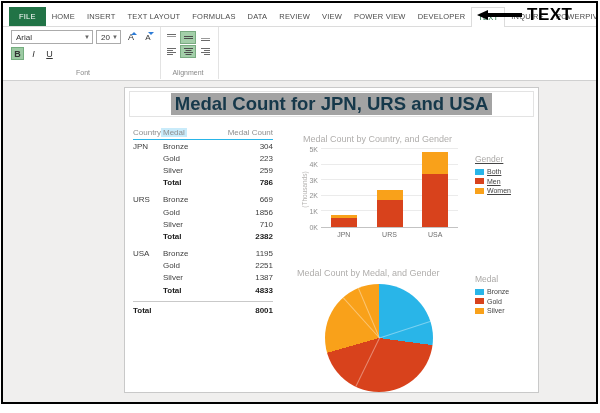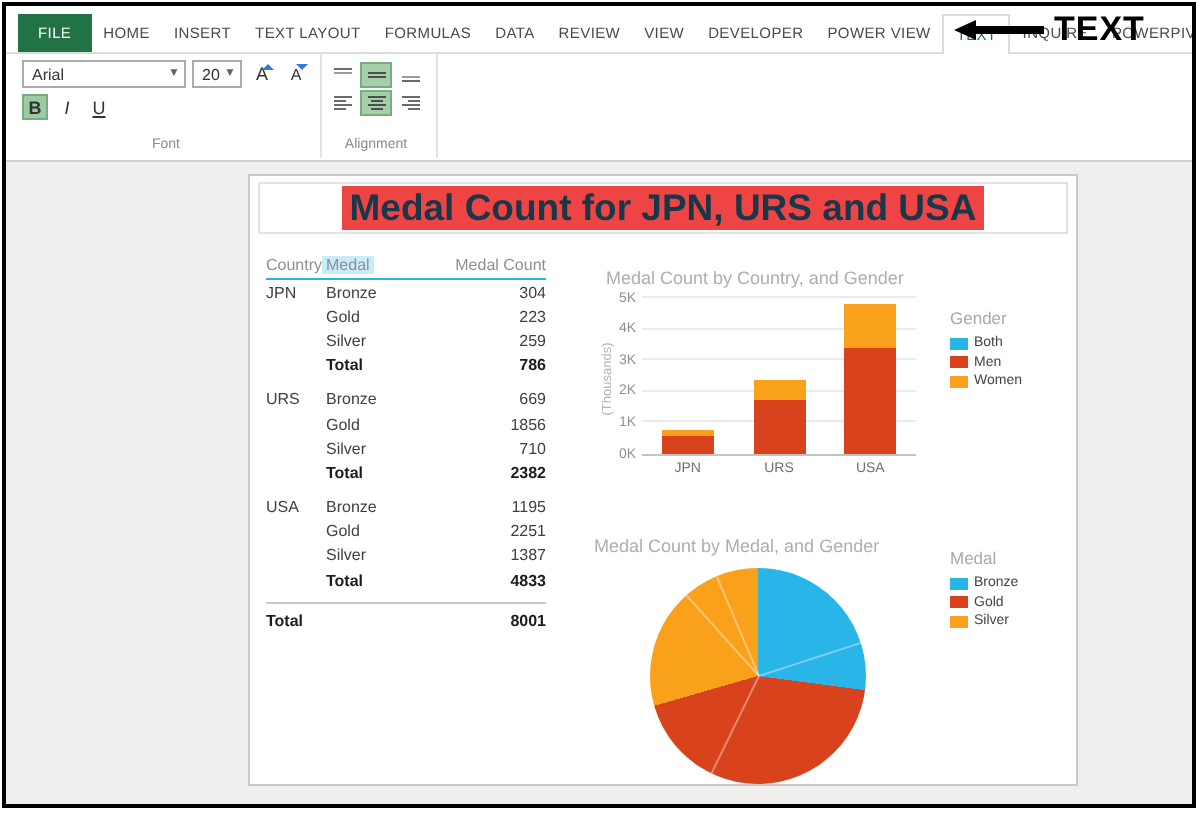--- a/index.html
+++ b/index.html
@@ -61,21 +61,21 @@
   
   .canvas { position: absolute; left: 0; right: 0; top: 77px; bottom: 0; background: #f0efee; border-top: 1px solid #d0d0d0; }
   .sheet {
     position: absolute; left: 121px; top: 6px; width: 415px; height: 306px;
     background: #fff; border: 1px solid #c9c9c9;
   }
   .title-box {
     position: absolute; left: 4px; top: 3px; width: 405px; height: 26px;
     display: flex; align-items: center; justify-content: center; border: 1px solid #e3e3e3;
   }
-  .title-hl { background: #ef4444; color: #16384a; font-weight: bold; font-size: 18.5px; padding: 0 4px; white-space: nowrap; text-align: center; }
+  .title-hl { background: #a3a3a3; color: #16384a; font-weight: bold; font-size: 18.5px; padding: 0 4px; white-space: nowrap; text-align: center; }
 
   
   .pv-table { position: absolute; left: 8px; top: 40px; width: 140px; font-size: 8px; color: #404040; }
   .pv-hrow { display: flex; color: #8f8f8f; padding-bottom: 2px; border-bottom: 1px solid #29b5e8; align-items: center; }
   .c1 { width: 30px; } .c2 { width: 48px; } .c3 { flex: 1; text-align: right; }
   .hl-medal { background: #c9ebfa; padding: 0 2px; margin-left: -2px; }
   .sort-ind { color: #29b5e8; font-size: 5.5px; margin-left: 2px; }
   .pv-row { display: flex; height: 12.2px; align-items: center; }
   .pv-gap { margin-top: 5px; }
   .pv-bold { font-weight: bold; color: #1c1c1c; }
@@ -112,22 +112,22 @@
 
   <div class="tab-row">
       <div class="tab tab-file">FILE</div>
       <div class="tab">HOME</div>
       <div class="tab">INSERT</div>
       <div class="tab">TEXT LAYOUT</div>
       <div class="tab">FORMULAS</div>
       <div class="tab">DATA</div>
       <div class="tab">REVIEW</div>
       <div class="tab">VIEW</div>
+      <div class="tab">POWER VIEW</div>
       <div class="tab">DEVELOPER</div>
-      <div class="tab">POWER VIEW</div>
       <div class="tab tab-selected">TEXT</div>
       <div class="tab">INQUIRE</div>
       <div class="tab">POWERPIVOT</div>
     </div>
 
   <div class="annotation">
     <span class="arrow-head"></span>
     <span class="arrow-bar"></span>
     <span class="annotation-label">TEXT</span>
   </div>
@@ -316,21 +316,21 @@
             <div class="bar-seg" style="height: 26.52px; background: rgb(216, 66, 28);"></div>
             <div class="bar-seg" style="height: 10.6392px; background: rgb(249, 161, 26);"></div>
           </div>
           <div class="x-label" style="left: 45.6667px; width: 45.6667px;">URS</div>
           <div class="bar-col" style="left: 101.167px;">
             <div class="bar-seg" style="height: 53.04px; background: rgb(216, 66, 28);"></div>
             <div class="bar-seg" style="height: 22.3548px; background: rgb(249, 161, 26);"></div>
           </div>
           <div class="x-label" style="left: 91.3333px; width: 45.6667px;">USA</div>
         </div>
-      <div class="legend" style="left:350px; top:66px;">
+      <div class="legend" style="left:350px; top:66px;text-decoration:underline;">
           <div class="legend-title">Gender</div>
           <div class="legend-item">
             <span class="swatch" style="background: rgb(41, 181, 232);"></span>
             <span>Both</span>
           </div>
           <div class="legend-item">
             <span class="swatch" style="background: rgb(216, 66, 28);"></span>
             <span>Men</span>
           </div>
           <div class="legend-item">

